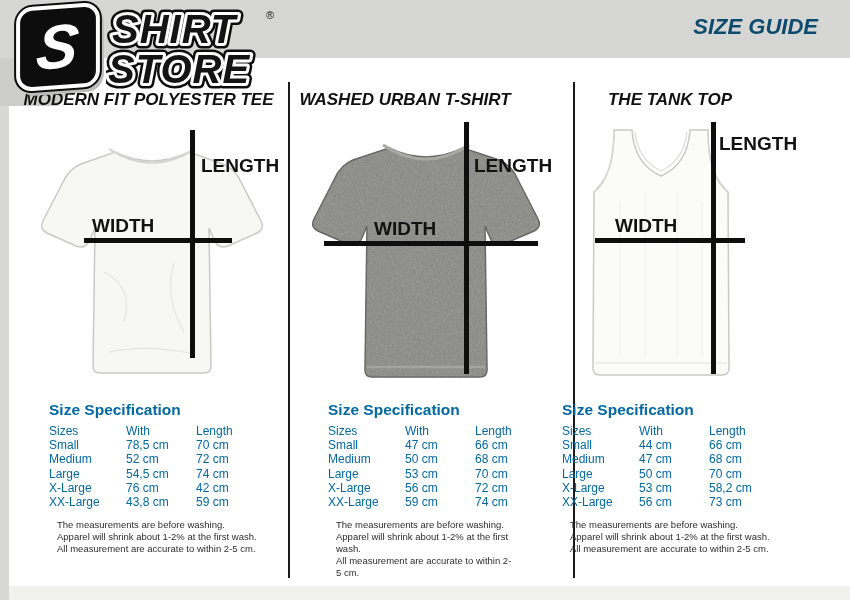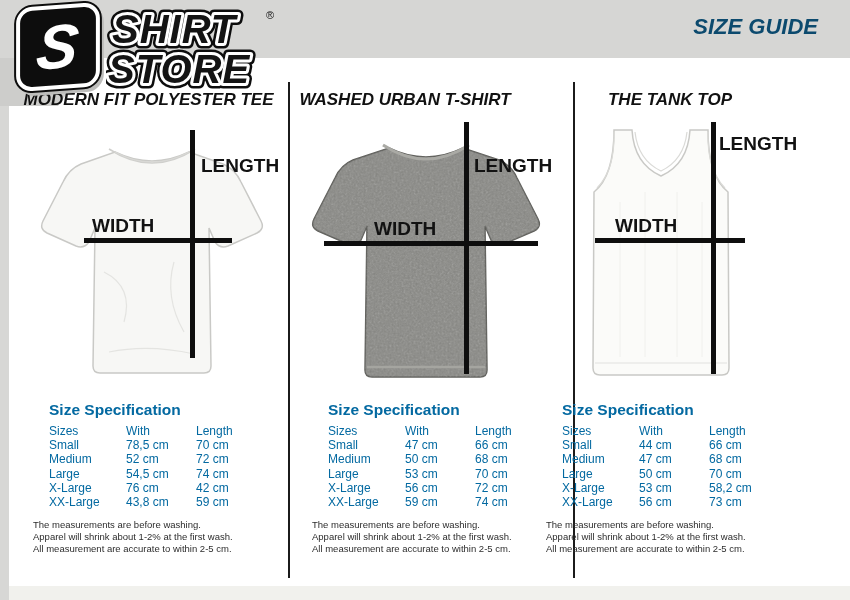--- a/index.html
+++ b/index.html
@@ -42,21 +42,21 @@
   .panel.p3{width:296px;}
   .panel-title{
     margin:42px 6px 0 6px;text-align:center;font-size:17px;font-weight:bold;font-style:italic;
     color:#111111;letter-spacing:0px;
   }
   .shirt-wrap{margin-top:12px;height:265px;}
   .shirt-wrap svg{display:block;margin:0 auto;}
   .spec{padding:0 10px 0 40px;margin-top:14px;}
   .spec-heading{margin:0 0 5px 0;font-size:15.5px;font-weight:bold;color:#0369a1;}
   .trow{display:grid;grid-template-columns:77px 70px 1fr;font-size:12px;line-height:14.2px;color:#0369a1;}
-  .notes{padding:0 6px 0 24px;margin-top:10px;}
+  .notes{padding:0 6px 0 48px;margin-top:10px;}
   .notes p{margin:0;font-size:9.5px;line-height:1.25;color:#2d2d2d;}
   .meas-label{font-family:"Liberation Sans",sans-serif;font-weight:bold;}
 </style>
 </head>
 <body>
 
 <div class="page">
 
   <div class="left-strip"></div>
   <div class="bottom-strip"></div>

